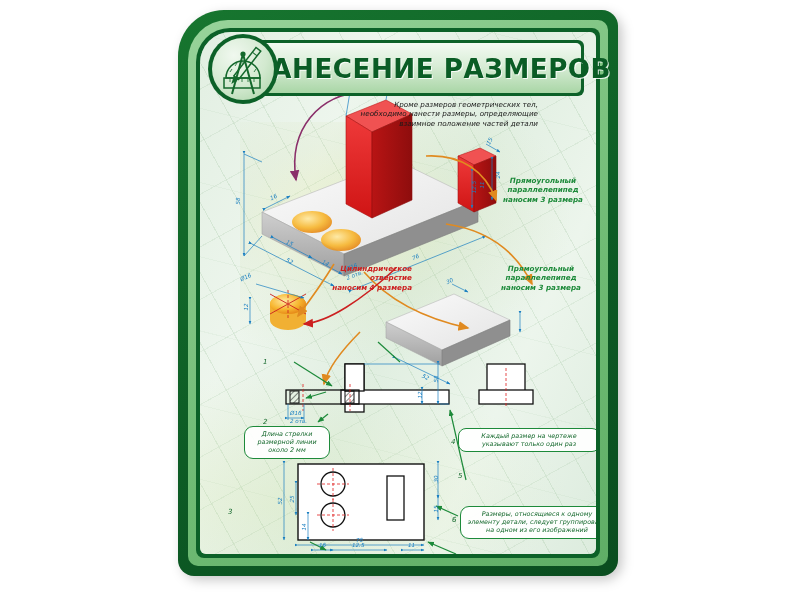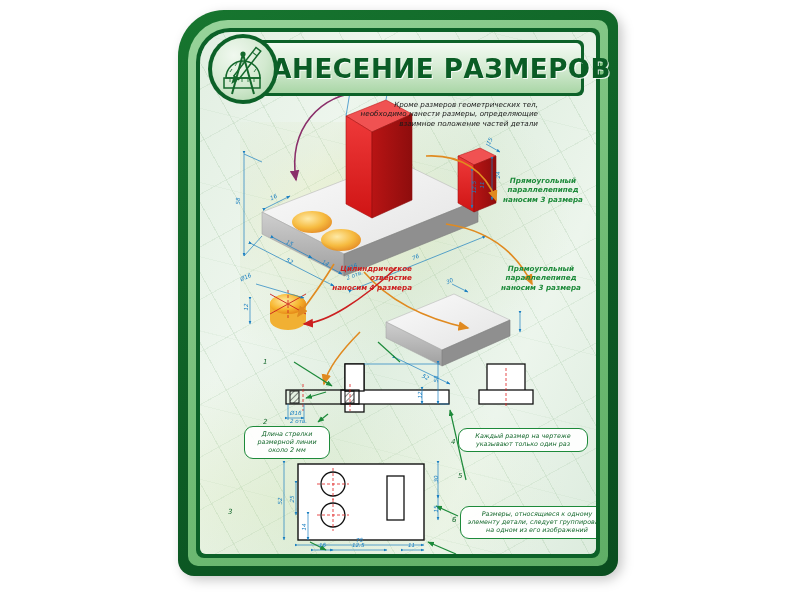--- a/index.html
+++ b/index.html
@@ -315,21 +315,21 @@
     <span class="dim" style="left:232px;top:474px;transform:rotate(-90deg);">15</span>
 
     <span class="bnum" style="left:63px;top:326px;">1</span>
 
     <span class="bnum" style="left:63px;top:386px;">2</span>
     <div class="bubble" style="left:44px;top:394px;width:86px;">Длина стрелки размерной линии около 2 мм</div>
 
     <span class="bnum" style="left:28px;top:476px;">3</span>
 
     <span class="bnum" style="left:251px;top:406px;">4</span>
-    <div class="bubble" style="left:258px;top:396px;width:130px;">Каждый размер на чертеже указывают только один раз</div>
+    <div class="bubble" style="left:258px;top:396px;width:142px;border-radius:8px;">Каждый размер на чертеже указывают только один раз</div>
 
     <span class="bnum" style="left:258px;top:440px;">5</span>
 
     <span class="bnum" style="left:252px;top:484px;">6</span>
     <div class="bubble" style="left:260px;top:474px;width:154px;">Размеры, относящиеся к одному элементу детали, следует группировать на одном из его изображений</div>
   </div>
 
   <div class="hdr-plate"></div>
   <div class="hdr-face"></div>
   <div class="hdr-title">НАНЕСЕНИЕ РАЗМЕРОВ</div>

